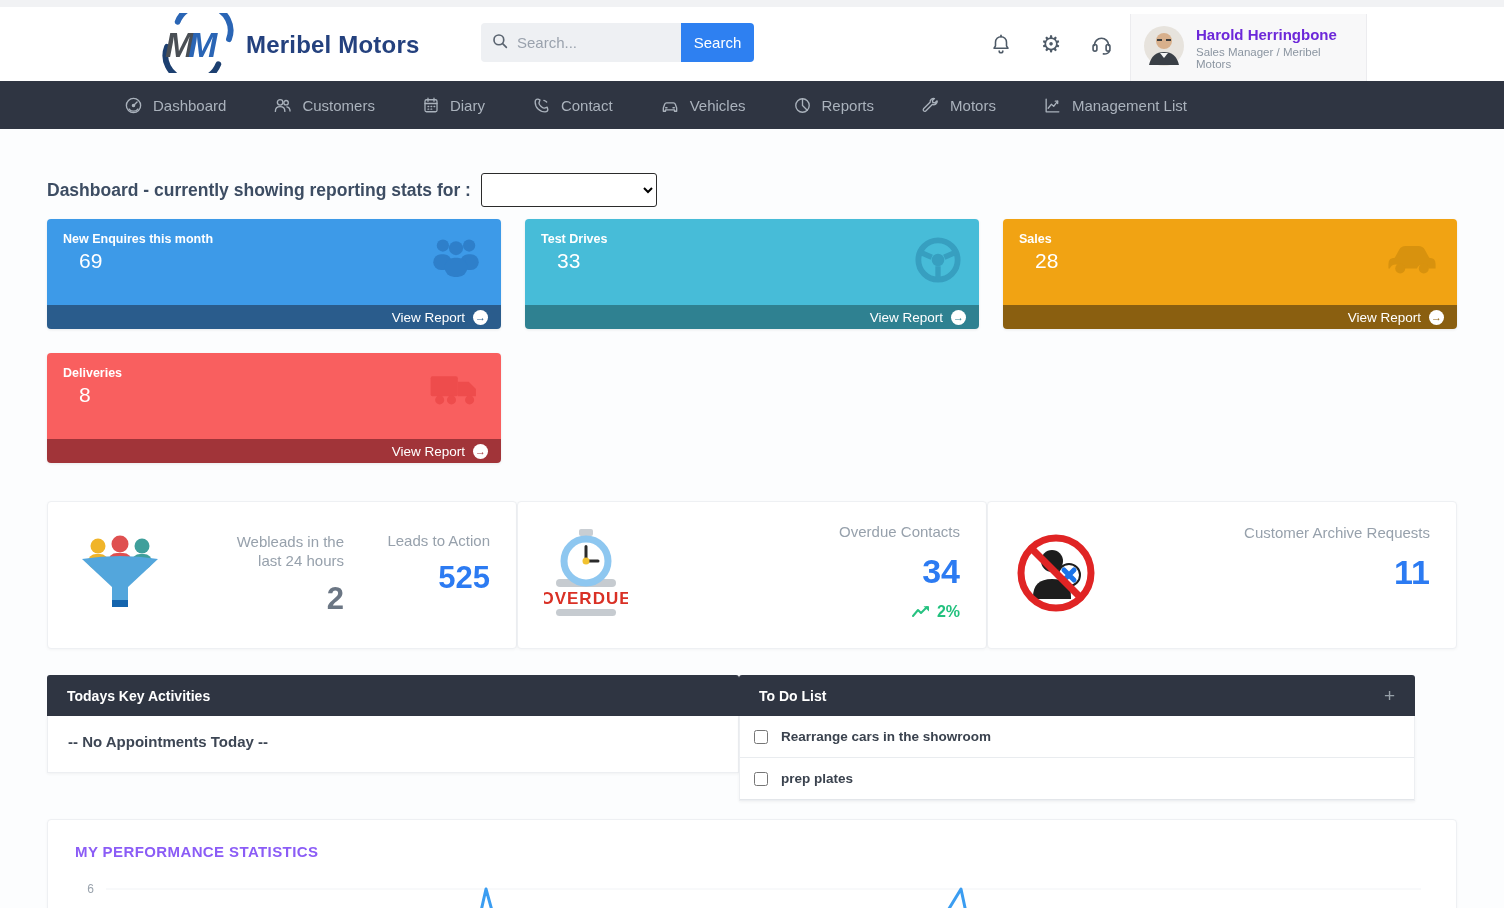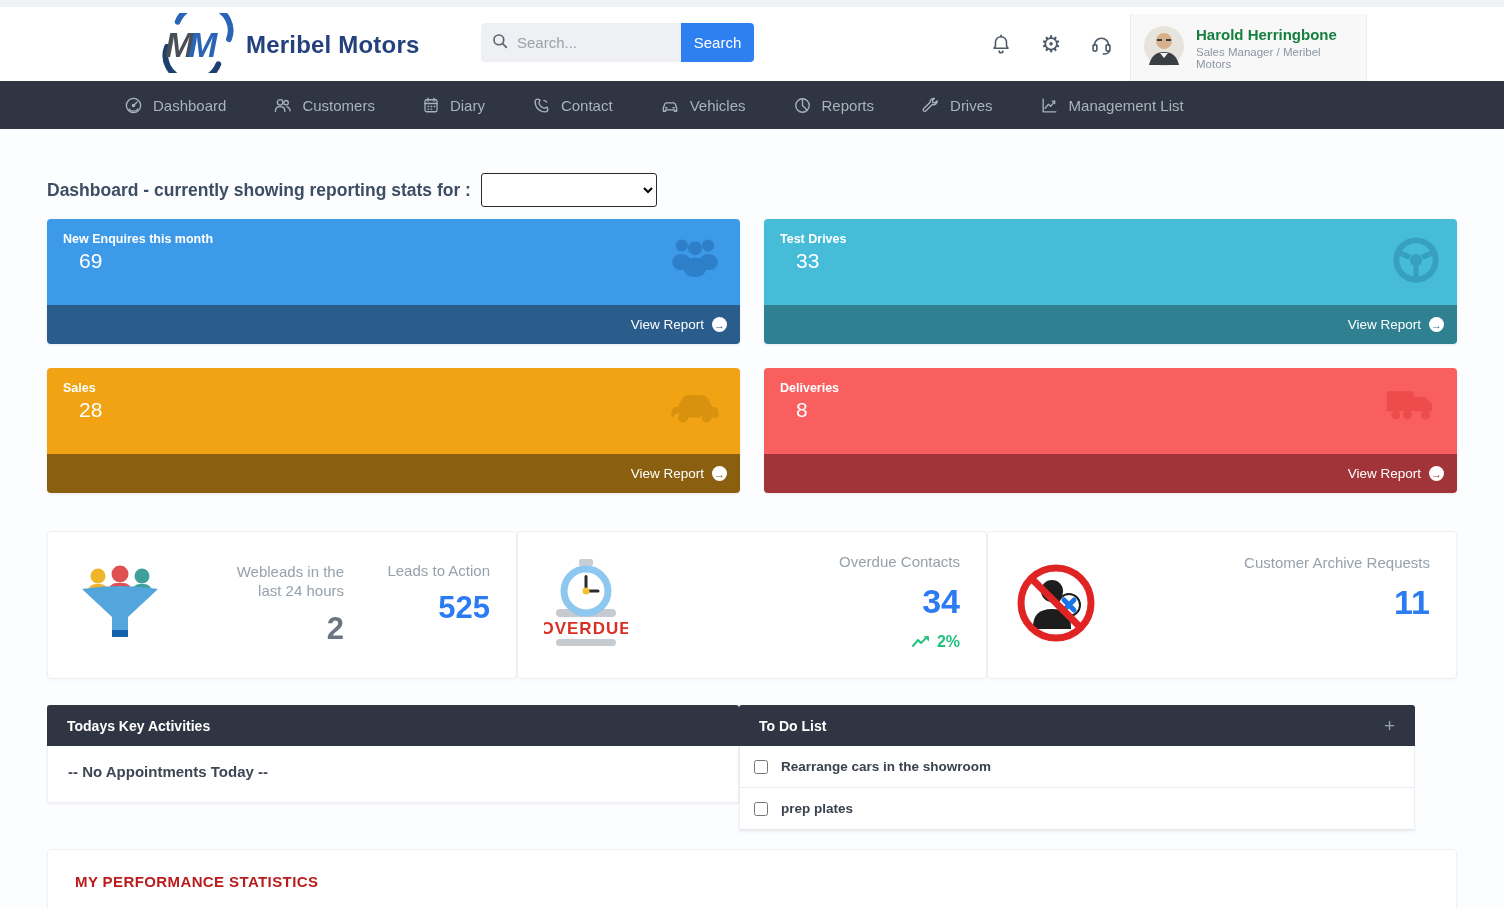--- a/index.html
+++ b/index.html
@@ -18,42 +18,42 @@
     font-size:15px; color:#5a6470; font-family:"Liberation Sans",sans-serif; }
   .search-box input::placeholder { color:#9aa2ad; }
   .search-btn { width:73px; background:#2e80f1; color:#fff; border:none; font-size:15px;
     border-radius:0 4px 4px 0; cursor:pointer; font-family:"Liberation Sans",sans-serif; }
   .header-icons { position:absolute; left:988px; top:24px; display:flex; gap:24px; align-items:center; }
   .hicon { width:26px; height:26px; display:flex; align-items:center; justify-content:center; cursor:pointer; }
   .gear-glyph { font-size:23px; color:#4e5a67; line-height:1; }
   .user-panel { position:absolute; left:1130px; top:7px; width:237px; height:67px;
     background:#f8f8f9; border-left:1px solid #ececef; border-right:1px solid #ececef;
     display:flex; align-items:center; gap:11px; padding:0 12px; cursor:pointer; }
-  .user-name { font-size:15px; font-weight:700; color:#15803d; }
+  .user-name { font-size:15px; font-weight:700; color:#6d28d9; }
   .user-role { font-size:11.5px; color:#8b95a1; margin-top:3px; }
 
   
   nav { height:48px; background:#2f3542; display:flex; align-items:center; gap:47px; padding-left:124px; }
   .nav-item { display:flex; align-items:center; gap:10px; color:#aab2bc; font-size:15px; cursor:pointer; }
 
   
   main { padding:0 47px; }
   .title-row { margin-top:44px; display:flex; align-items:center; gap:10px; }
   .page-title { font-size:17.5px; font-weight:700; color:#3d4d63; }
   .filter-select { height:27px; min-width:176px; border:1.7px solid #2b2b2b; border-radius:3px;
     background:#fff; font-size:15px; padding:16px 4px; font-family:"Liberation Sans",sans-serif; }
 
   
-  .stat-grid { margin-top:12px; display:grid; grid-template-columns:repeat(2,1fr); gap:24px; }
+  .stat-grid { margin-top:12px; display:grid; grid-template-columns:repeat(3,1fr); gap:24px; }
   .stat-card { border-radius:4px; overflow:hidden; box-shadow:0 1px 3px rgba(0,0,0,.08); }
   .stat-main { height:86px; padding:13px 16px; position:relative; color:#fff; }
   .stat-label { font-size:12.5px; font-weight:700; }
   .stat-value { font-size:21px; margin-top:3px;margin-left:16px; }
   .stat-icon { position:absolute; right:16px; top:16px; }
-  .stat-footer { height:39px; display:flex; justify-content:flex-end; align-items:center; gap:8px;
+  .stat-footer { height:24px; display:flex; justify-content:flex-end; align-items:center; gap:8px;
     padding-right:13px; color:#fff; font-size:13.5px; cursor:pointer; }
   .arrow-badge { width:15px; height:15px; border-radius:50%; background:#fff; display:flex;
     align-items:center; justify-content:center; font-size:11px; font-weight:700; }
   .c-blue  .stat-main{background:#3d9ae8;} .c-blue  .stat-footer{background:#2a5c8c;} .c-blue  .arrow-badge{color:#2a5c8c;}
   .c-teal  .stat-main{background:#47bcd8;} .c-teal  .stat-footer{background:#2f8191;} .c-teal  .arrow-badge{color:#2f8191;} .c-orange .stat-main{background:#f1a313;} .c-orange .stat-footer{background:#8a5f10;} .c-orange .arrow-badge{color:#8a5f10;}
   .c-red   .stat-main{background:#f95f5f;} .c-red   .stat-footer{background:#a13439;} .c-red   .arrow-badge{color:#a13439;}
 
   
   .info-grid { margin-top:38px; display:grid; grid-template-columns:repeat(3,1fr); }
   .info-card { background:#fff; border:1px solid #eef0f3; border-radius:4px; height:148px;
@@ -77,21 +77,21 @@
   .todo-body { background:#fff; border:1px solid #edeff2; border-top:none; box-shadow:0 1px 3px rgba(0,0,0,.05); }
   .todo-row { display:flex; align-items:center; gap:13px; height:42px; padding:0 14px;
     border-bottom:1px solid #e9ecef; font-size:13.5px; font-weight:700; color:#3a424e; }
   .todo-row:last-child { border-bottom:1px solid #e3e6ea; }
   .todo-check { width:14px; height:14px; cursor:pointer; }
 
   
   .chart-card { margin-top:18px; background:#fff; border:1px solid #eef0f3; border-radius:4px;
     height:420px; position:relative; box-shadow:0 1px 3px rgba(0,0,0,.04); }
   .chart-title { position:absolute; left:27px; top:23px; font-size:15px; font-weight:700;
-    color:#b91c1c; letter-spacing:0.4px; }
+    color:#8b5cf6; letter-spacing:0.4px; }
   #perf-chart { position:absolute; left:0; top:0; }
 </style>
 </head>
 <body>
 
 <div class="top-strip"></div>
 
 <header class="app-header">
   <div class="brand">
     <span>
@@ -199,21 +199,21 @@
     <svg width="19" height="19" viewBox="0 0 24 24" fill="none" stroke="#aab2bc" stroke-width="1.7" stroke-linecap="round">
         <circle cx="12" cy="12" r="8.5"></circle>
         <path d="M12 3.5 V12 L18 18"></path>
       </svg>
     <span>Reports</span>
   </span>
   <span class="nav-item">
     <svg width="19" height="19" viewBox="0 0 24 24" fill="none" stroke="#aab2bc" stroke-width="1.7" stroke-linecap="round" stroke-linejoin="round">
         <path d="M20.5 6.5 a4.5 4.5 0 0 1 -6.2 4.2 L6 19 a2 2 0 0 1 -2.8 -2.8 L11.5 8 A4.5 4.5 0 0 1 17 3.2 l-2.6 2.6 0.6 2.4 2.4 0.6 2.6 -2.6 q0.5 0.1 0.5 0.2 z"></path>
       </svg>
-    <span>Drives</span>
+    <span>Motors</span>
   </span>
   <span class="nav-item">
     <svg width="19" height="19" viewBox="0 0 24 24" fill="none" stroke="#aab2bc" stroke-width="1.7" stroke-linecap="round" stroke-linejoin="round">
         <path d="M4 4 V20 H20"></path>
         <path d="M6.5 15.5 L10.5 10.5 L13.5 13 L18.5 6.5"></path>
         <path d="M18.5 6.5 h-3 M18.5 6.5 v3"></path>
       </svg>
     <span>Management List</span>
   </span>
 </nav>

